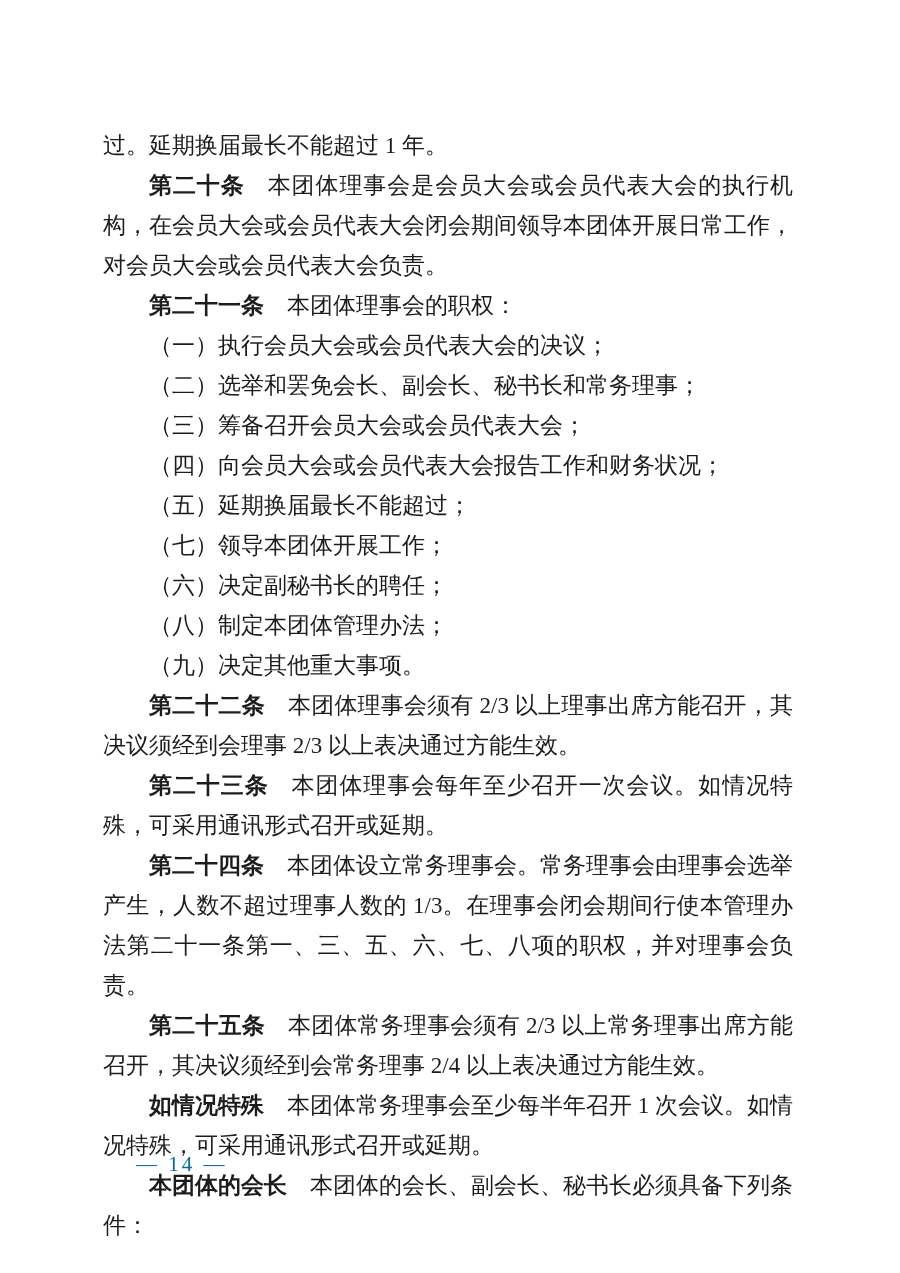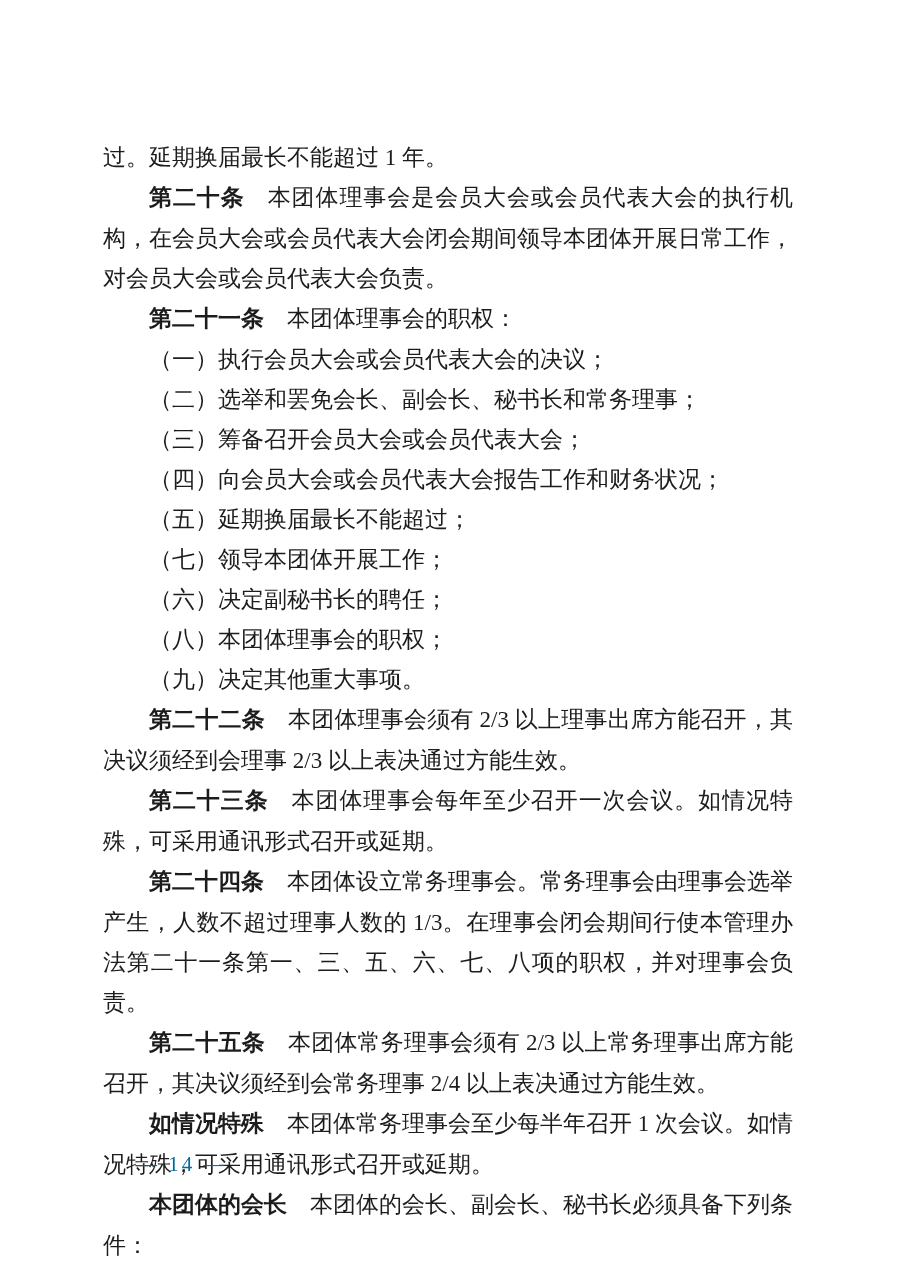--- a/index.html
+++ b/index.html
@@ -27,26 +27,25 @@
     text-align: justify;
     text-justify: inter-ideograph;
   }
   .para {
     margin: 0;
     padding: 0;
     text-indent: 2em;
   }
   .para.continuation {
     text-indent: 0;
-    margin-top: 12px;
   }
   .head {
     font-weight: bold;
     margin-right: 1em;
-    font-family: Liberation Mono, monospace;
+    font-family: Liberation Serif, serif;
   }
   .footer {
     position: absolute;
     left: 136px;
     top: 1150px;
     font-size: 21px;
     line-height: 28px;
     letter-spacing: 3px;
     color: #0369a1;
   }
@@ -59,21 +58,21 @@
       <p class="para continuation"><span>过。延期换届最长不能超过 1 年。</span></p>
       <p class="para article"><b class="head">第二十条</b><span>本团体理事会是会员大会或会员代表大会的执行机构，在会员大会或会员代表大会闭会期间领导本团体开展日常工作，对会员大会或会员代表大会负责。</span></p>
       <p class="para article"><b class="head">第二十一条</b><span>本团体理事会的职权：</span></p>
       <p class="para item"><span>（一）执行会员大会或会员代表大会的决议；</span></p>
       <p class="para item"><span>（二）选举和罢免会长、副会长、秘书长和常务理事；</span></p>
       <p class="para item"><span>（三）筹备召开会员大会或会员代表大会；</span></p>
       <p class="para item"><span>（四）向会员大会或会员代表大会报告工作和财务状况；</span></p>
       <p class="para item"><span>（五）延期换届最长不能超过；</span></p>
       <p class="para item"><span>（七）领导本团体开展工作；</span></p>
       <p class="para item"><span>（六）决定副秘书长的聘任；</span></p>
-      <p class="para item"><span>（八）本团体理事会的职权；</span></p>
+      <p class="para item"><span>（八）制定本团体管理办法；</span></p>
       <p class="para item"><span>（九）决定其他重大事项。</span></p>
       <p class="para article"><b class="head">第二十二条</b><span>本团体理事会须有 2/3 以上理事出席方能召开，其决议须经到会理事 2/3 以上表决通过方能生效。</span></p>
       <p class="para article"><b class="head">第二十三条</b><span>本团体理事会每年至少召开一次会议。如情况特殊，可采用通讯形式召开或延期。</span></p>
       <p class="para article"><b class="head">第二十四条</b><span>本团体设立常务理事会。常务理事会由理事会选举产生，人数不超过理事人数的 1/3。在理事会闭会期间行使本管理办法第二十一条第一、三、五、六、七、八项的职权，并对理事会负责。</span></p>
       <p class="para article"><b class="head">第二十五条</b><span>本团体常务理事会须有 2/3 以上常务理事出席方能召开，其决议须经到会常务理事 2/4 以上表决通过方能生效。</span></p>
       <p class="para article"><b class="head">如情况特殊</b><span>本团体常务理事会至少每半年召开 1 次会议。如情况特殊，可采用通讯形式召开或延期。</span></p>
       <p class="para article"><b class="head">本团体的会长</b><span>本团体的会长、副会长、秘书长必须具备下列条件：</span></p>
     </div>
   <div class="footer">— 14 —</div>
 </div>

